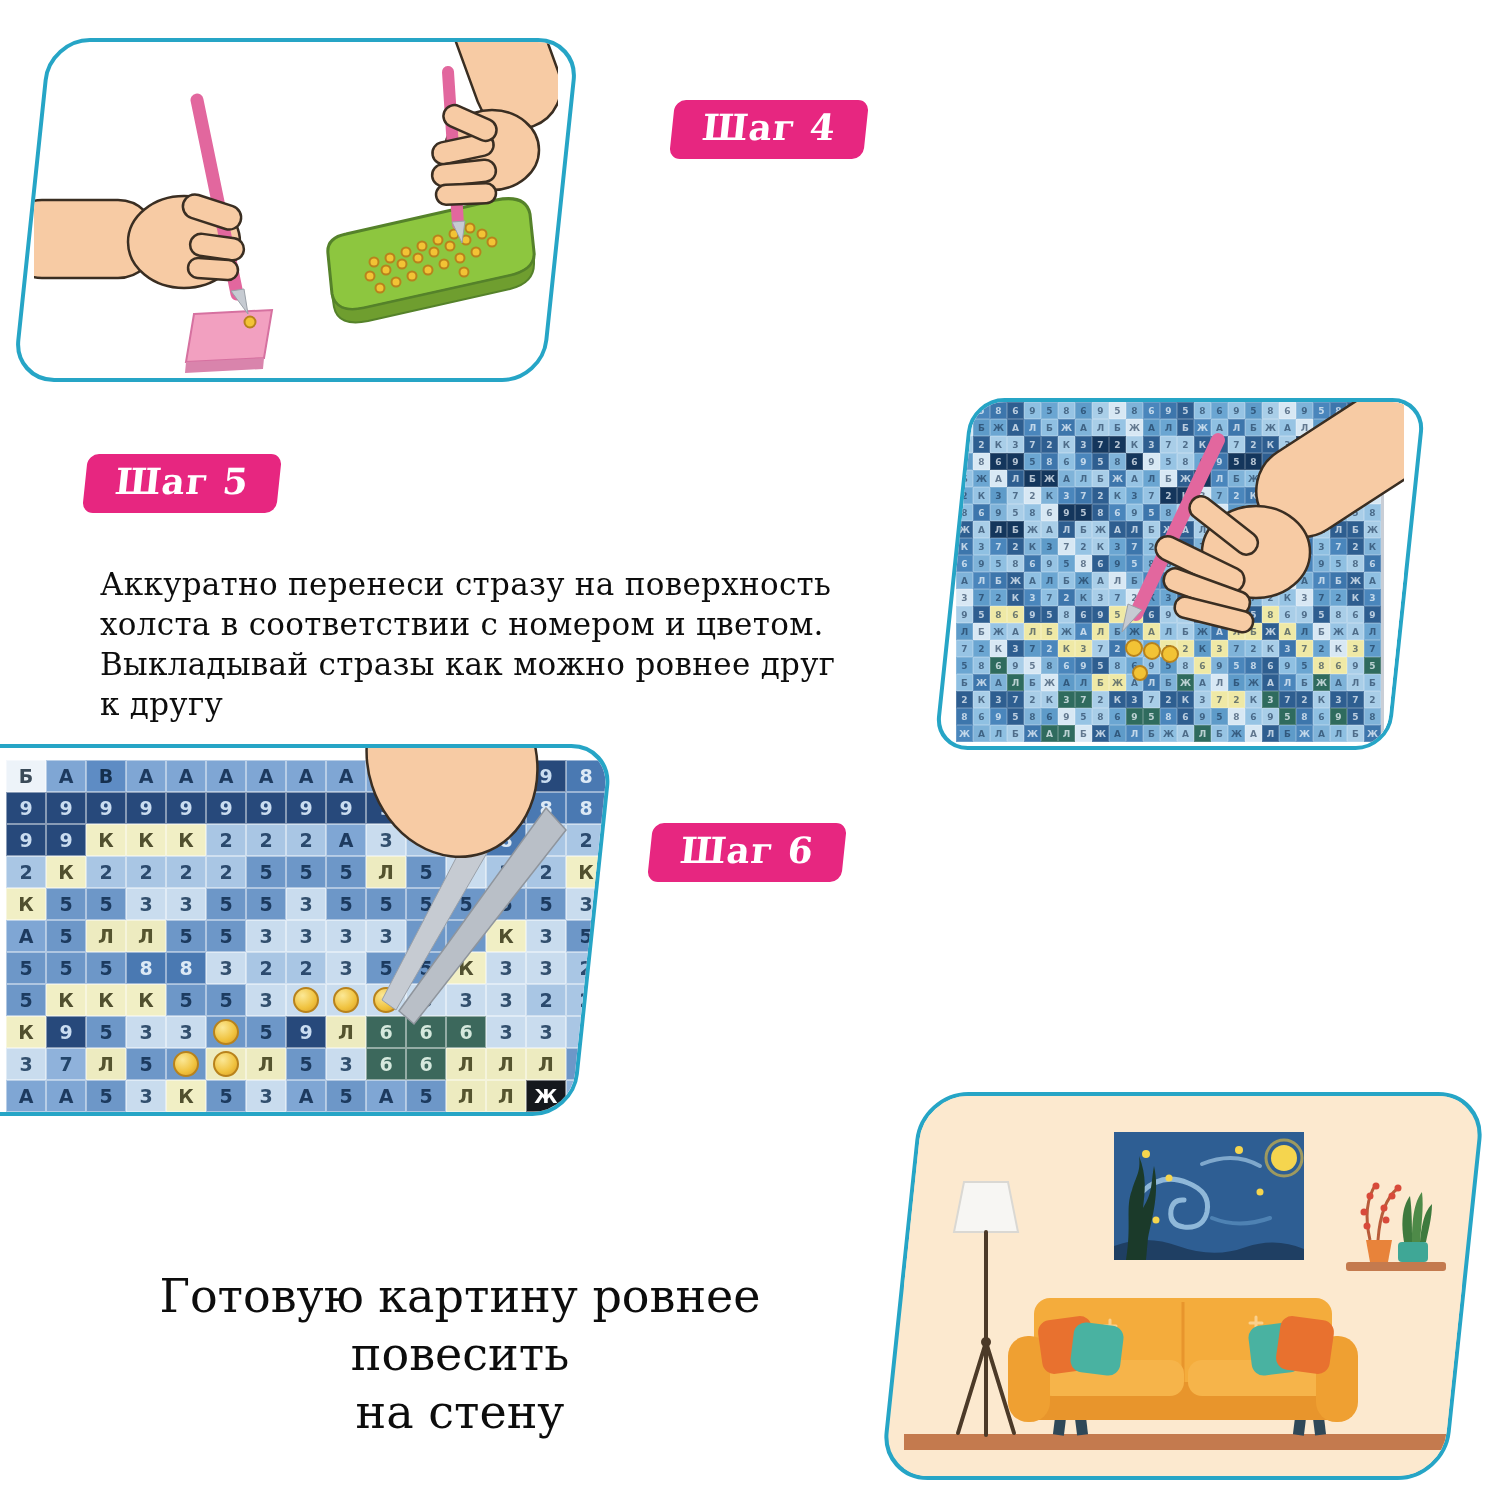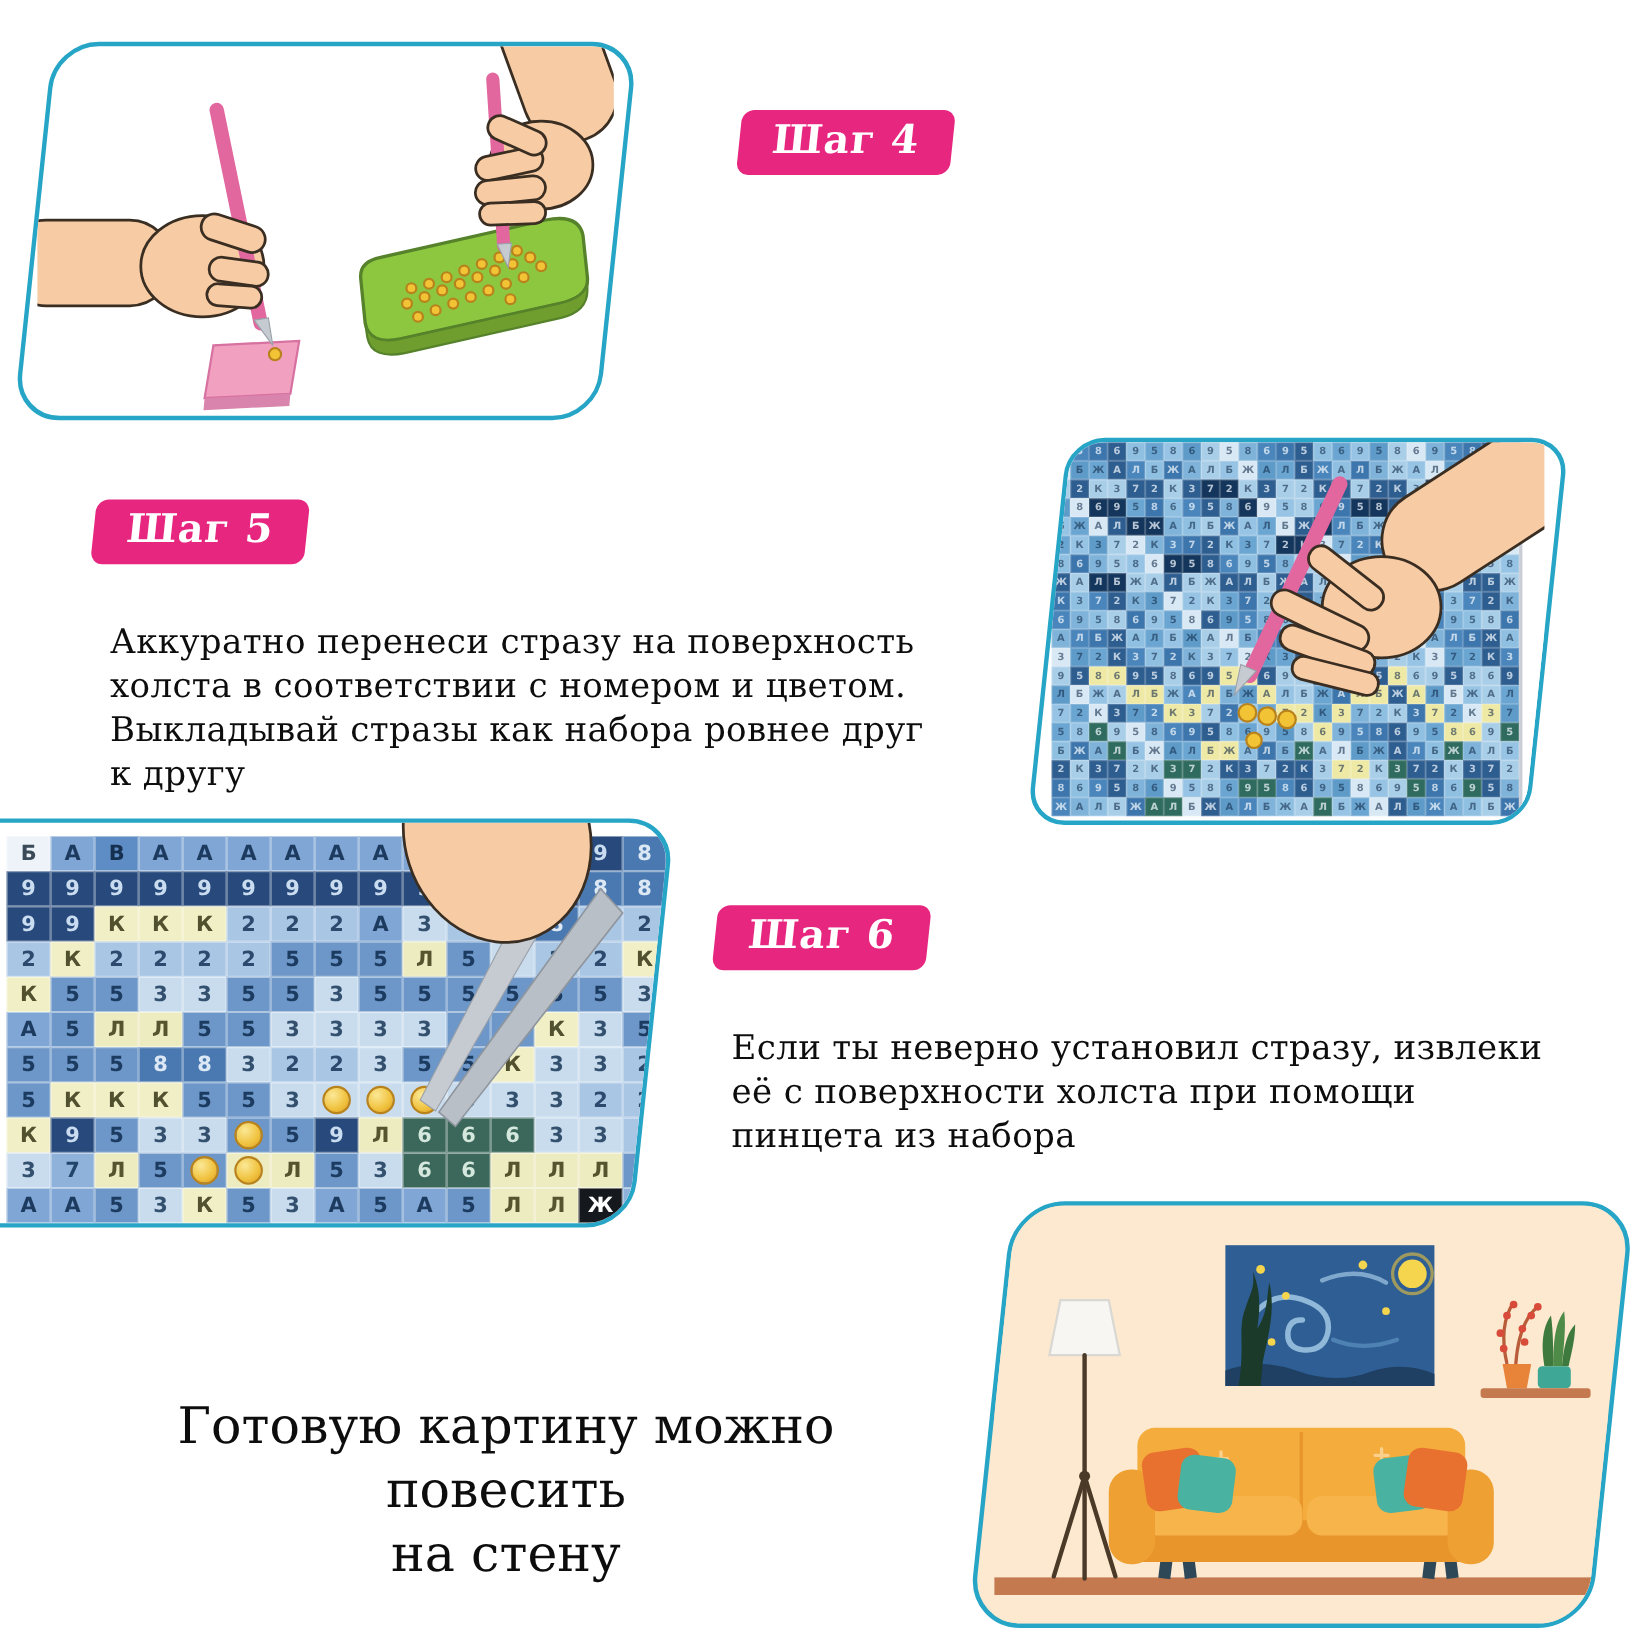--- a/index.html
+++ b/index.html
@@ -142,29 +142,26 @@
 
   <div class="badge badge-4">
     <span>Шаг 4</span>
   </div>
 
   <div class="badge badge-5">
     <span>Шаг 5</span>
   </div>
   <p class="step-text text-5">Аккуратно перенеси стразу на поверхность
 холста в соответствии с номером и цветом.
-Выкладывай стразы как набора ровнее друг
+Выкладывай стразы как можно ровнее друг
 к другу</p>
 
   <div class="badge badge-6">
     <span>Шаг 6</span>
   </div>
-  <p class="step-text text-6">Если ты неверно установил стразу, извлеки
-её с поверхности холста при помощи
-пинцета из набора</p>
 
   <div class="panel panel-canvas">
     <div class="unskew">
         <div class="content">
       <div class="tex-wrap">
             <div class="tex-cell" style="left: 0px; top: 0px; width: 17px; height: 17px; background: rgb(127, 179, 217); color: rgba(20, 45, 75, 0.6);">9</div>
             <div class="tex-cell" style="left: 17px; top: 0px; width: 17px; height: 17px; background: rgb(74, 134, 188); color: rgba(235, 243, 250, 0.75);">5</div>
             <div class="tex-cell" style="left: 34px; top: 0px; width: 17px; height: 17px; background: rgb(61, 118, 172); color: rgba(235, 243, 250, 0.75);">8</div>
             <div class="tex-cell" style="left: 51px; top: 0px; width: 17px; height: 17px; background: rgb(46, 94, 144); color: rgba(235, 243, 250, 0.75);">6</div>
             <div class="tex-cell" style="left: 68px; top: 0px; width: 17px; height: 17px; background: rgb(143, 192, 226); color: rgba(20, 45, 75, 0.6);">9</div>
@@ -865,21 +862,21 @@
           </div>
       <svg class="overlay" viewBox="0 0 646 364" width="646" height="364">
         <polygon class="tip" points="560,18 584,34 452,262 438,252"></polygon>
         <polygon points="602,60 622,82 470,276 455,263" fill="#B9BFC7" stroke="#8F959D" stroke-width="1.5"></polygon>
         <ellipse class="skin" cx="508" cy="12" rx="84" ry="98" transform="rotate(-18 508 12)"></ellipse>
       </svg>
     </div>
       </div>
   </div>
 
-  <div class="footer-text">Готовую картину можно повесить
+  <div class="footer-text">Готовую картину ровнее повесить
 на стену</div>
 
   <div class="panel panel-room">
     <div class="unskew">
         <div class="content">
       <svg class="overlay" viewBox="0 0 558 380" width="558" height="380">
         <rect x="-25" y="0" width="610" height="380" fill="#FCE9CF"></rect>
         <rect x="-25" y="338" width="610" height="16" fill="#C47A4E"></rect>
 
         <g stroke-linecap="round">

